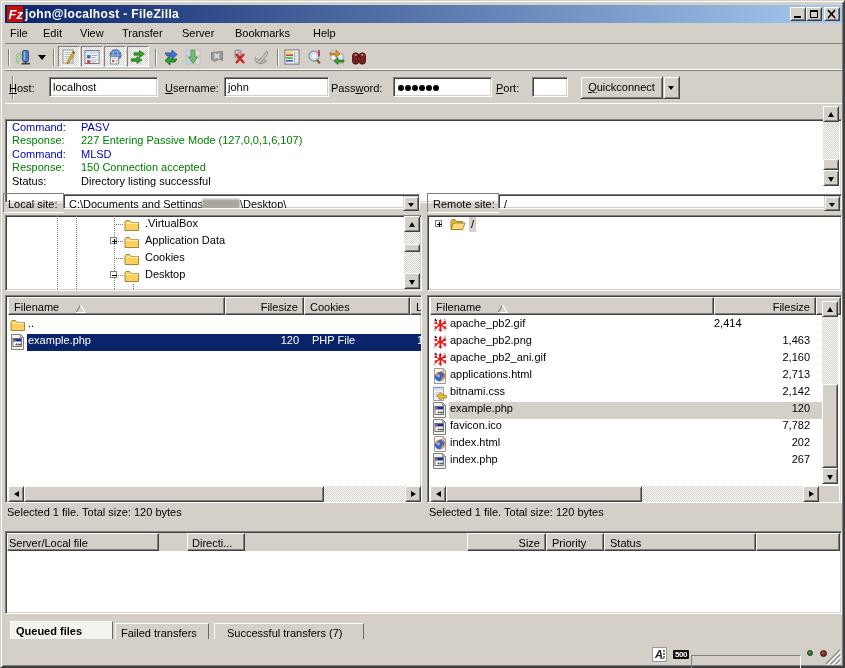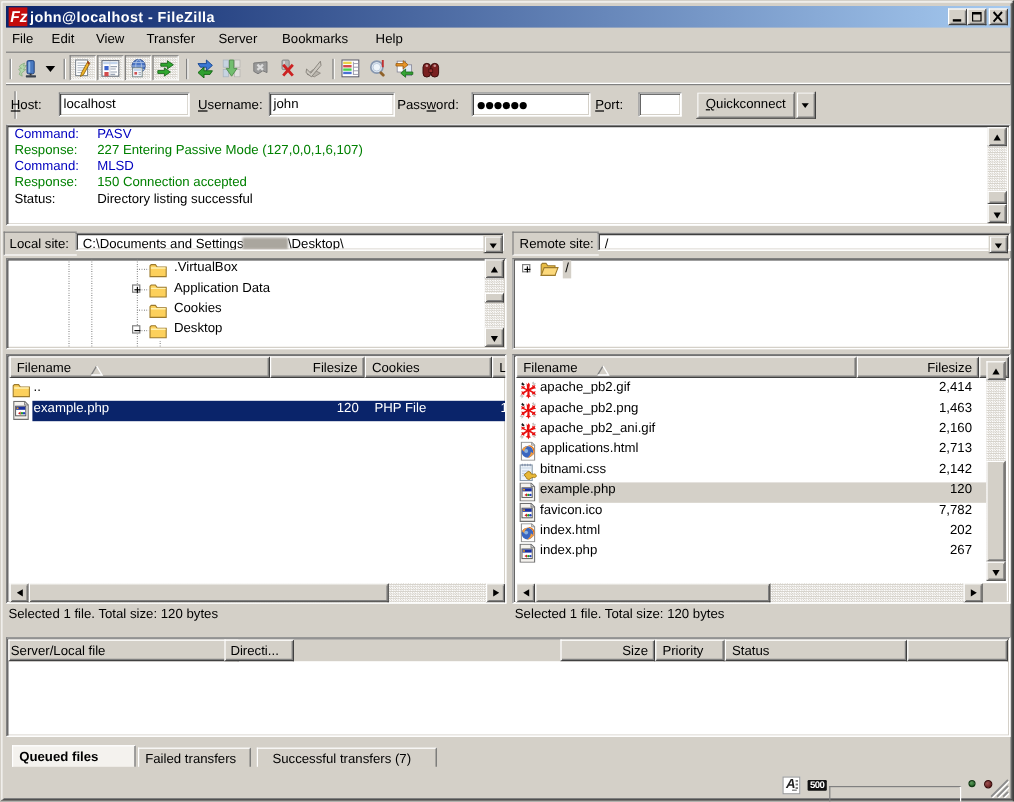--- a/index.html
+++ b/index.html
@@ -56,21 +56,21 @@
 }
 .qlabel { position:absolute; top:11px; }
 .qbox { position:absolute; top:6px; height:20px; background:#fff;
   border:1px solid; border-color:#808080 #ffffff #ffffff #808080;
   box-shadow: inset 1px 1px 0 #404040, inset -1px -1px 0 #d4d0c8;
   padding:3px 0 0 3px; white-space:nowrap; overflow:hidden; }
 #qcbtn { position:absolute; left:575px; top:5px; width:83px; height:23px;
   text-align:center; padding-top:4px; }
 #qcdrop { position:absolute; left:658px; top:5px; width:17px; height:23px; }
 
-#log { left:4px; top:103px; width:837px; height:84px; padding:1px 0 0 6px;
+#log { left:4px; top:118px; width:837px; height:84px; padding:1px 0 0 6px;
   line-height:13.4px; }
 #log .lbl { display:inline-block; width:69px; }
 .c-cmd { color:#0000bf; }
 .c-resp { color:#008000; }
 
 .sbbtn { position:absolute; border:1px solid; border-color:#ffffff #404040 #404040 #ffffff;
   box-shadow: inset 1px 1px 0 #d4d0c8, inset -1px -1px 0 #808080;
   background:#d4d0c8; }
 .sbthumb { position:absolute; border:1px solid; border-color:#ffffff #404040 #404040 #ffffff;
   box-shadow: inset 1px 1px 0 #d4d0c8, inset -1px -1px 0 #808080; background:#d4d0c8; }
@@ -447,21 +447,21 @@
           </svg>
       </div>
       <div class="hdrcell" style="left:284px;width:102px;text-align:right;">Filesize</div>
       <div class="hdrcell" style="left:386px;width:25px;"></div>
     </div>
     <div class="row" style="top:21px;width:393px;">
       <svg class="ricon" width="16" height="16">
           <use href="#feather"></use>
         </svg>
       <span class="rtext">apache_pb2.gif</span>
-      <span class="abs" style="top:0px;left:284px;width:96px;text-align:right;">2,414</span>
+      <span class="abs" style="top:0px;left:284px;width:96px;text-align:left;">2,414</span>
     </div>
     <div class="row" style="top:38px;width:393px;">
       <svg class="ricon" width="16" height="16">
           <use href="#feather"></use>
         </svg>
       <span class="rtext">apache_pb2.png</span>
       <span class="abs" style="top:0px;left:284px;width:96px;text-align:right;">1,463</span>
     </div>
     <div class="row" style="top:55px;width:393px;">
       <svg class="ricon" width="16" height="16">
@@ -530,21 +530,21 @@
     <div class="sbthumb" style="left:18px;top:190px;width:196px;height:16px;"></div>
     <div class="sbbtn" style="left:375px;top:190px;width:16px;height:16px;">
         <div class="arrow" style="left:5px;top:4px;border-width:3.5px 0 3.5px 5px;border-left-color:#000;"></div>
       </div>
     <div class="abs" style="left:391px;top:190px;width:20px;height:16px;background:#d4d0c8;"></div>
   </div>
   <span class="statusline" style="left:6px;">Selected 1 file. Total size: 120 bytes</span>
   <span class="statusline" style="left:428px;">Selected 1 file. Total size: 120 bytes</span>
   <div id="queue" class="abs">
     <div class="lheader" style="left:1px;top:1px;width:833px;">
-      <div class="hdrcell" style="left:0px;width:192px;padding-left:1px;">Server/Local file</div>
+      <div class="hdrcell" style="left:0px;width:152px;padding-left:1px;">Server/Local file</div>
       <div class="hdrcell" style="left:180px;width:58px;padding-left:4px;">Directi...</div>
       <div class="hdrcell" style="left:460px;width:79px;text-align:right;">Size</div>
       <div class="hdrcell" style="left:539px;width:58px;">Priority</div>
       <div class="hdrcell" style="left:597px;width:152px;">Status</div>
       <div class="hdrcell" style="left:749px;width:84px;"></div>
     </div>
   </div>
   <div id="tabs">
     <div class="tab" style="left:9px;top:620px;width:103px;height:18px;font-weight:bold;background:#f4f2ee;padding-left:5px;">Queued files</div>
     <div class="tab" style="left:114px;top:622px;width:94px;height:16px;padding-left:5px;">Failed transfers</div>

